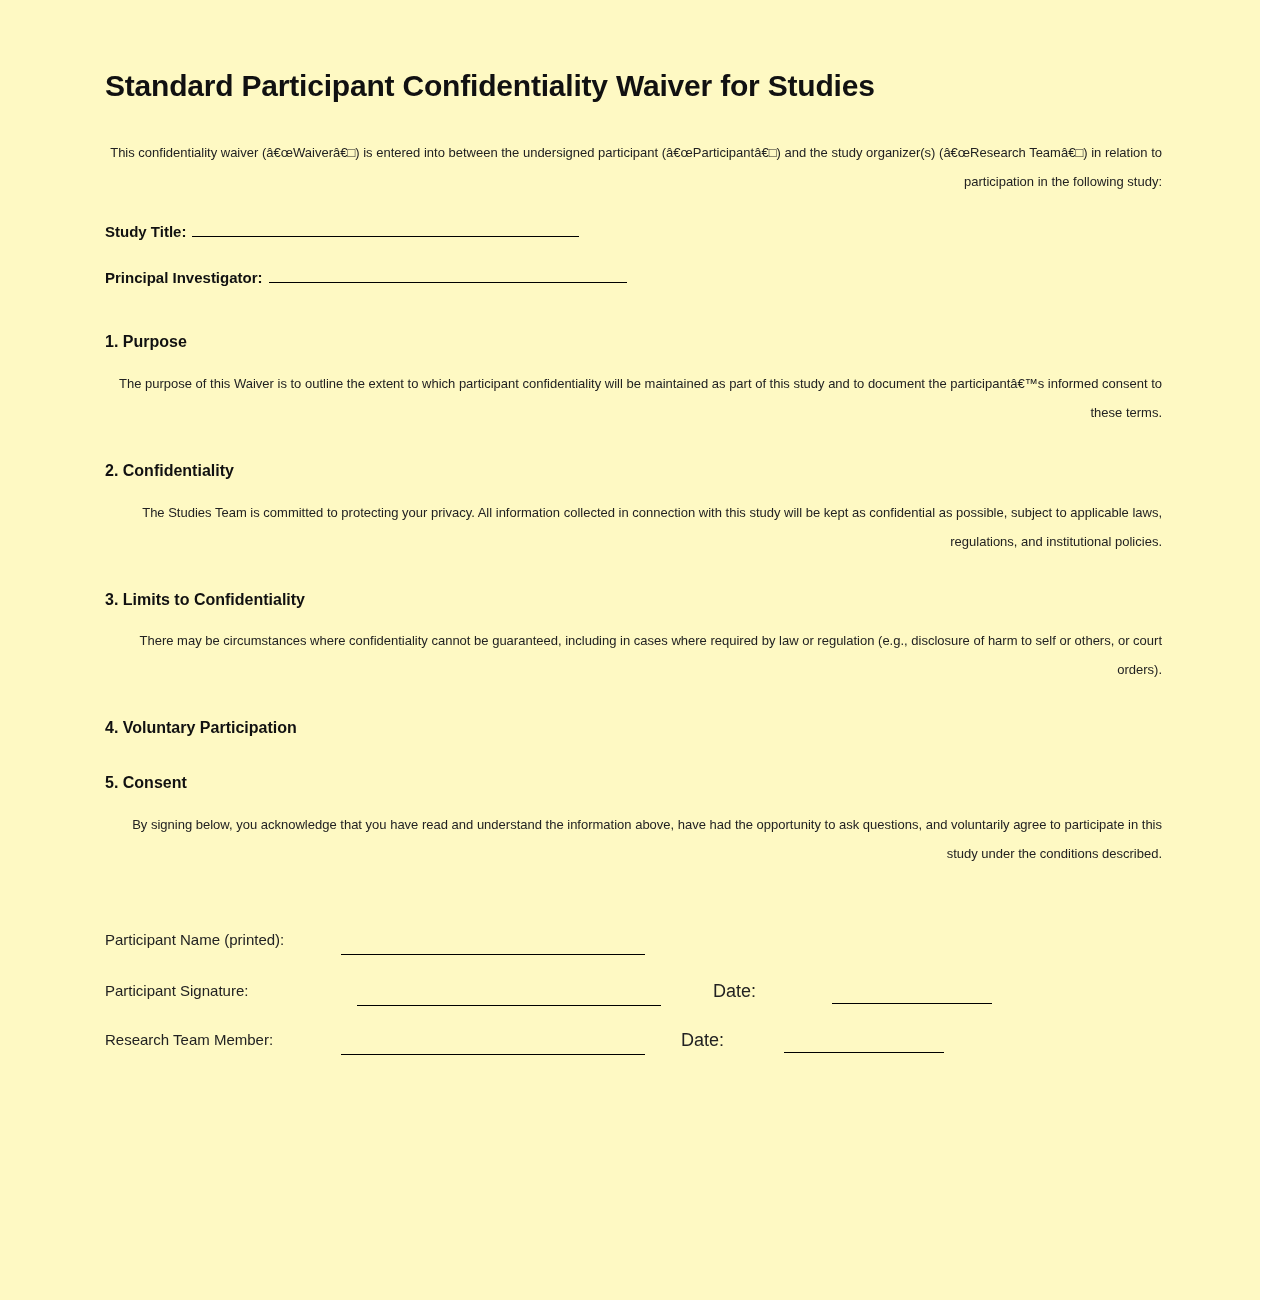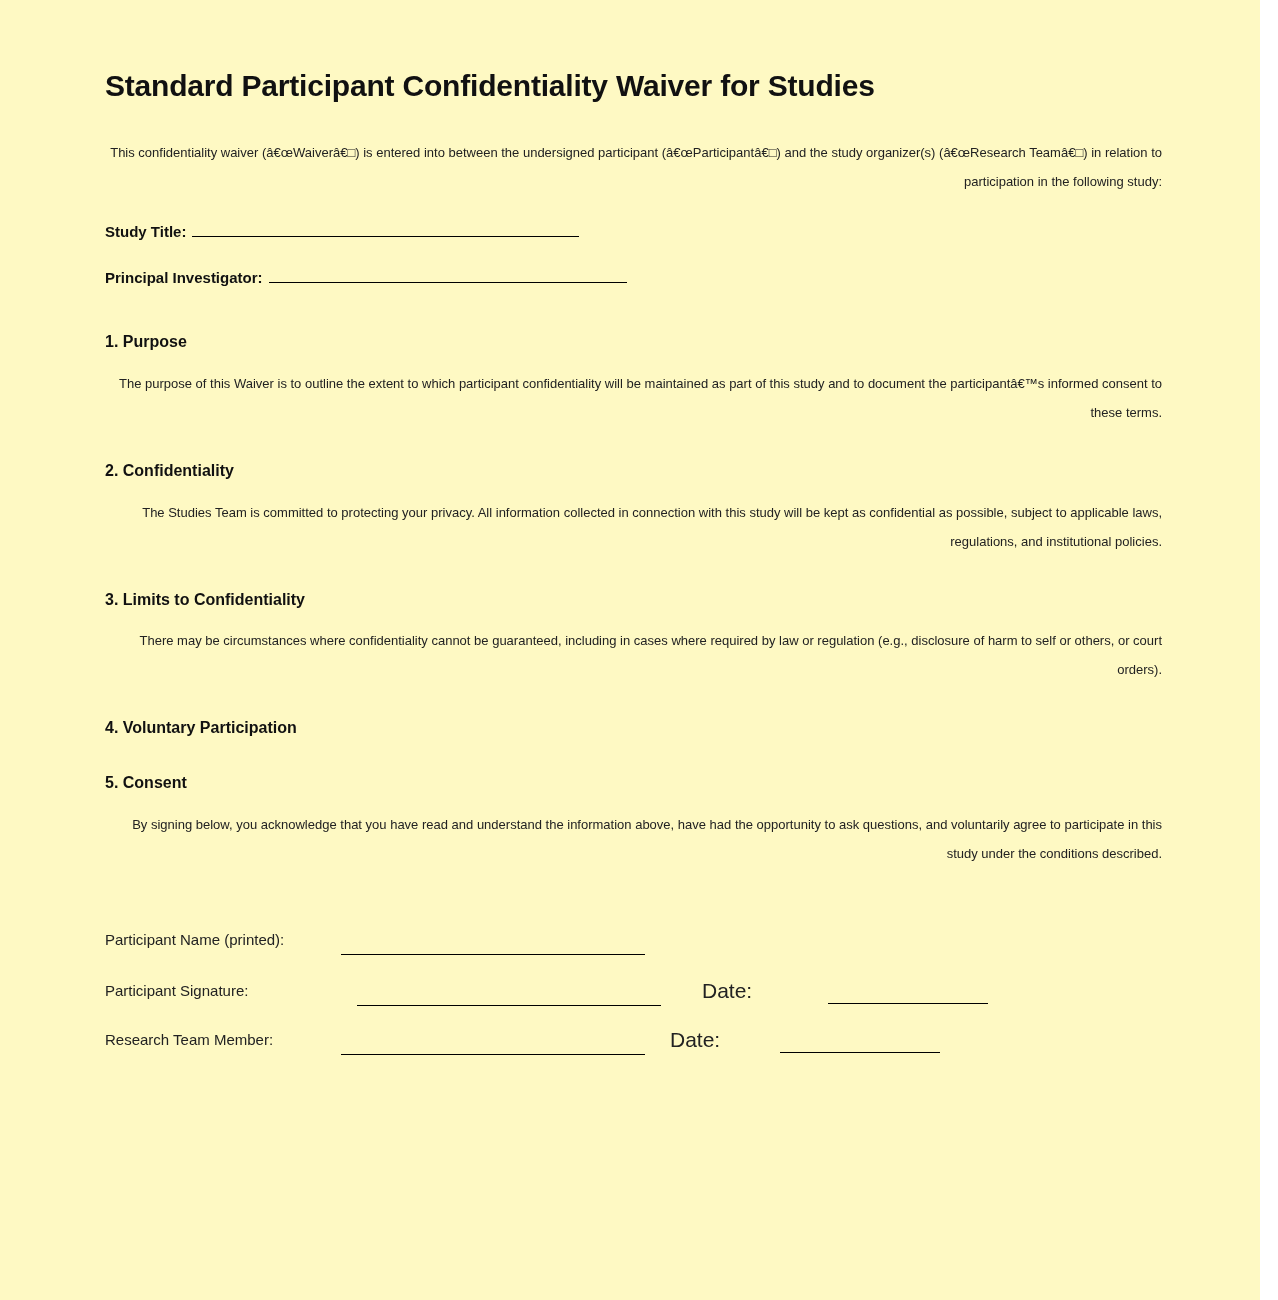--- a/index.html
+++ b/index.html
@@ -91,24 +91,24 @@
     flex: 0 0 236px;
     padding-bottom: 2px;
   }
   .sig-line {
     flex: 0 0 auto;
     width: 304px;
     border-bottom: 1.6px solid #000000;
     height: 24px;
   }
   .date-label {
-    font-size: 21px;
+    font-size: 18px;
     line-height: 20px;
     color: #222222;
-    margin-left: 25px;
+    margin-left: 36px;
     flex: 0 0 auto;
     padding-bottom: 2px;
   }
   .date-line {
     flex: 0 0 auto;
     width: 160px;
     border-bottom: 1.6px solid #000000;
     height: 22px;
     margin-left: 60px;
   }

